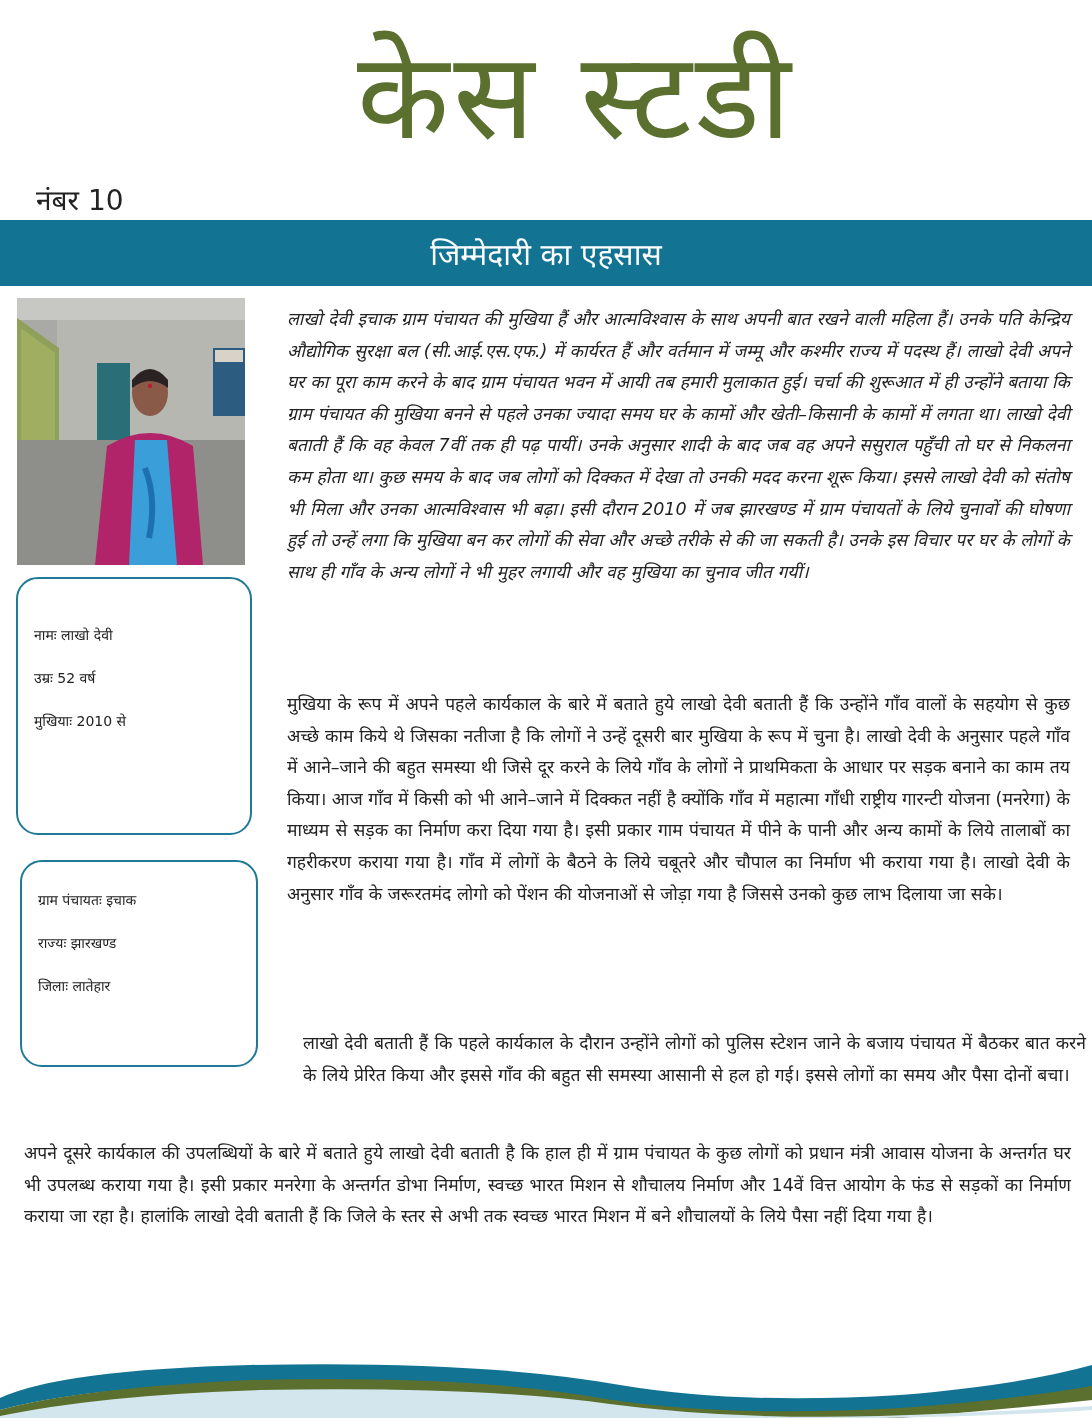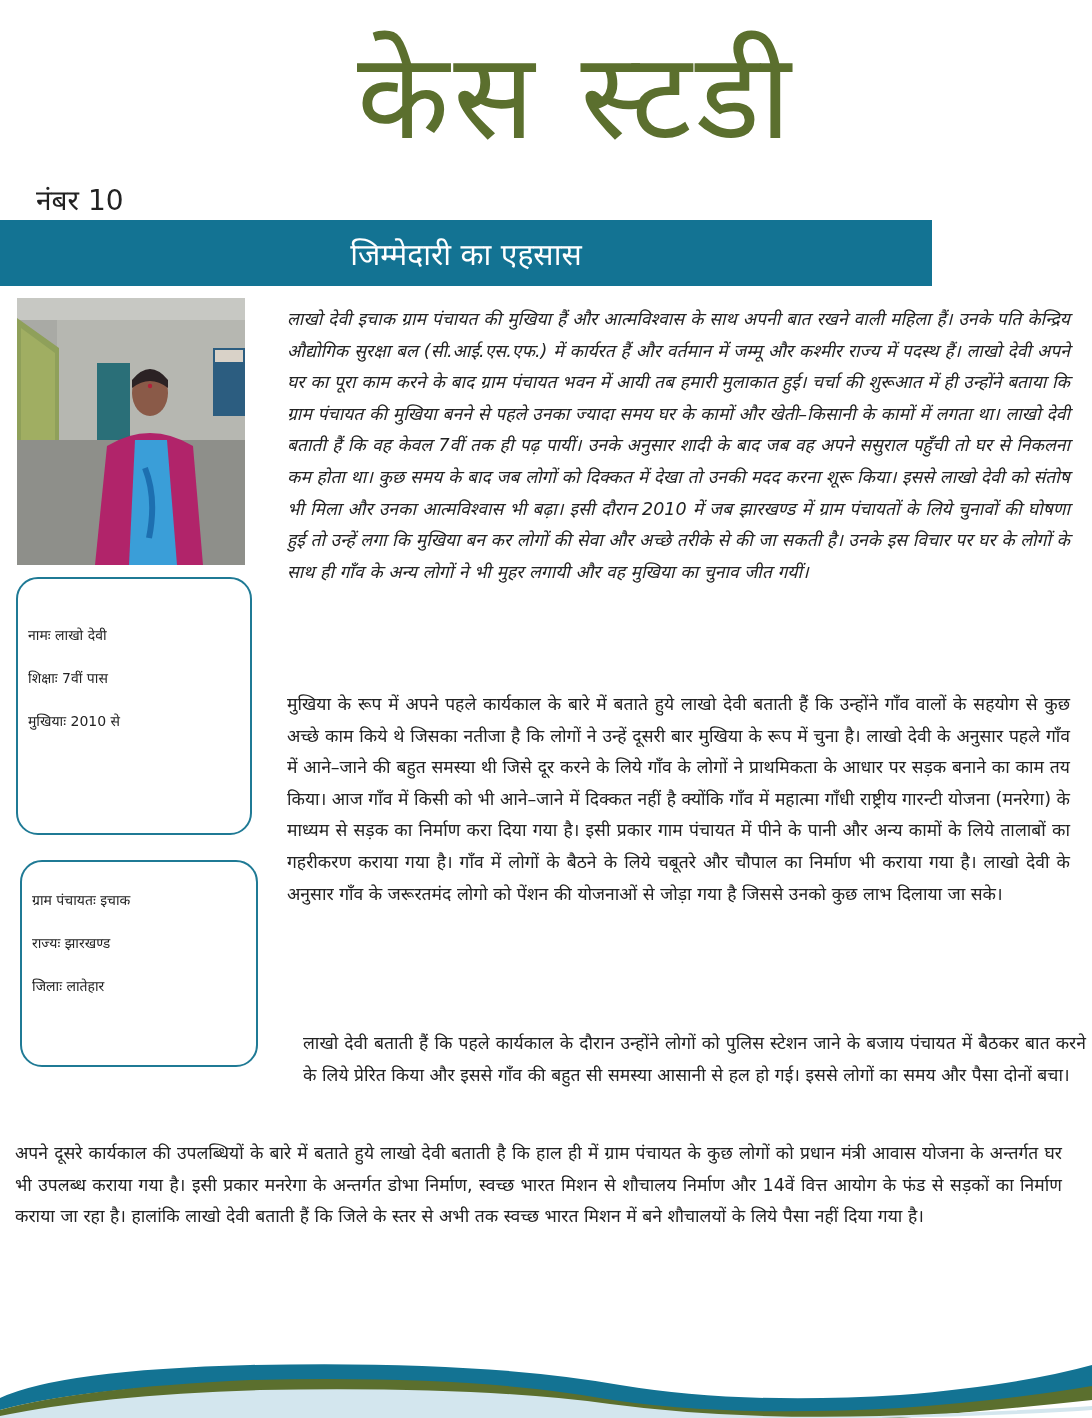--- a/index.html
+++ b/index.html
@@ -5,40 +5,40 @@
   html, body { margin: 0; padding: 0; background: #ffffff; }
   body { width: 1092px; height: 1418px; position: relative; overflow: hidden;
          font-family: "DejaVu Sans", "Liberation Sans", sans-serif; color: #222; }
 
   .main-title { position: absolute; left: 0; width: 1092px; top: 22px; text-align: center;
                 font-size: 120px; line-height: 150px; color: #5b6f2e; font-weight: 400;
                 font-family: "DejaVu Sans", sans-serif; letter-spacing: 4px; margin-left: 30px; }
   .case-number { position: absolute; left: 36px; top: 180px; font-size: 28px; color: #222;
                  font-family: "DejaVu Sans", sans-serif; }
 
-  .banner { position: absolute; left: 0; top: 220px; width: 932px; height: 66px; background: #137393;
+  .banner { position: absolute; left: 0; top: 220px; width: 1092px; height: 66px; background: #137393;
             display: flex; align-items: center; justify-content: center; }
   .banner-title { color: #ffffff; font-size: 30px; font-family: "DejaVu Sans", sans-serif; }
 
   .photo { position: absolute; left: 17px; top: 298px; width: 228px; height: 267px; overflow: hidden;
            background: #9a9c98; }
 
   .info-box { position: absolute; border: 2px solid #1f7a95; border-radius: 22px; background: #fff;
-              box-sizing: border-box; padding: 0 10px; }
+              box-sizing: border-box; padding: 0 16px; }
   .info-box .row { font-size: 14px; color: #222; height: 43px; line-height: 43px; white-space: nowrap;
                    font-family: "DejaVu Sans", sans-serif; }
   .box1 { left: 16px; top: 577px; width: 236px; height: 258px; padding-top: 35px; }
   .box2 { left: 20px; top: 860px; width: 238px; height: 207px; padding-top: 17px; }
 
   .para { position: absolute; font-size: 17.5px; line-height: 31.6px; text-align: justify; color: #222;
           font-family: "DejaVu Sans", sans-serif; }
   .p1 { left: 287px; top: 304px; width: 783px; font-style: italic; }
   .p2 { left: 287px; top: 689px; width: 783px; }
   .p3 { left: 287px; top: 1012px; width: 783px; }
-  .p4 { left: 15px; top: 1138px; width: 1047px; }
+  .p4 { left: 24px; top: 1138px; width: 1047px; }
 
   .wave { position: absolute; left: 0; top: 1330px; width: 1092px; height: 88px; }
 </style>
 </head>
 <body>
 
 <div class="main-title">केस स्टडी</div>
 <div class="case-number">नंबर 10</div>
 
 <div class="banner">
@@ -60,21 +60,21 @@
     <path d="M115 82 Q133 60 151 82 L151 90 Q133 76 115 90 Z" fill="#2b2224"></path>
     <circle cx="133" cy="88" r="2.2" fill="#b2203a"></circle>
     <path d="M78 267 L90 148 Q133 122 176 148 L186 267 Z" fill="#b1246a"></path>
     <path d="M118 142 L150 142 L160 267 L112 267 Z" fill="#3a9ed8"></path>
     <path d="M128 170 Q140 200 132 240" stroke="#1d6fb0" stroke-width="6" fill="none"></path>
   </svg>
 </div>
 
 <div class="info-box box1">
   <div class="row">नामः लाखो देवी</div>
-  <div class="row">शिक्षाः 7वीं पास</div>
+  <div class="row">उम्रः 52 वर्ष</div>
   <div class="row">मुखियाः 2010 से</div>
 </div>
 
 <div class="info-box box2">
   <div class="row">ग्राम पंचायतः इचाक</div>
   <div class="row">राज्यः झारखण्ड</div>
   <div class="row">जिलाः लातेहार</div>
 </div>
 
 <p class="para p1" style="margin:0">लाखो देवी इचाक ग्राम पंचायत की मुखिया हैं और आत्मविश्वास के साथ अपनी बात रखने वाली महिला हैं। उनके पति केन्द्रिय औद्योगिक सुरक्षा बल (सी.आई.एस.एफ.) में कार्यरत हैं और वर्तमान में जम्मू और कश्मीर राज्य में पदस्थ हैं। लाखो देवी अपने घर का पूरा काम करने के बाद ग्राम पंचायत भवन में आयी तब हमारी मुलाकात हुई। चर्चा की शुरूआत में ही उन्होंने बताया कि ग्राम पंचायत की मुखिया बनने से पहले उनका ज्यादा समय घर के कामों और खेती–किसानी के कामों में लगता था। लाखो देवी बताती हैं कि वह केवल 7वीं तक ही पढ़ पायीं। उनके अनुसार शादी के बाद जब वह अपने ससुराल पहुँची तो घर से निकलना कम होता था। कुछ समय के बाद जब लोगों को दिक्कत में देखा तो उनकी मदद करना शूरू किया। इससे लाखो देवी को संतोष भी मिला और उनका आत्मविश्वास भी बढ़ा। इसी दौरान 2010 में जब झारखण्ड में ग्राम पंचायतों के लिये चुनावों की घोषणा हुई तो उन्हें लगा कि मुखिया बन कर लोगों की सेवा और अच्छे तरीके से की जा सकती है। उनके इस विचार पर घर के लोगों के साथ ही गाँव के अन्य लोगों ने भी मुहर लगायी और वह मुखिया का चुनाव जीत गयीं।</p>

